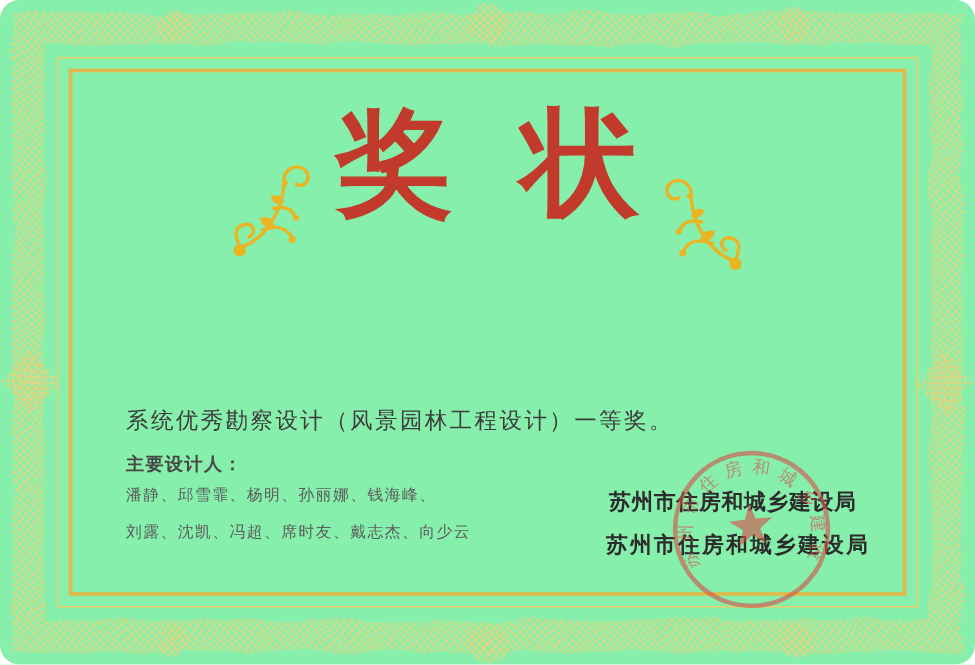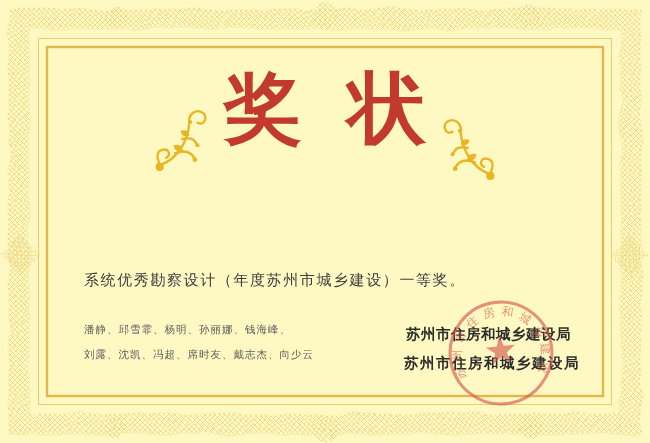--- a/index.html
+++ b/index.html
@@ -1,18 +1,19 @@
 <!DOCTYPE html>
 <html><head>
 <meta charset="utf-8">
 <style>
   html,body{margin:0;padding:0;background:#ffffff;}
   #stage{
-    position:relative;width:650px;height:443px;background:#fef9c3;overflow:hidden;
+    position:relative;width:650px;height:443px;background:#86efac;overflow:hidden;
     font-family:"Liberation Serif","DejaVu Serif",serif;
+    border-radius:13px;
   }
   
   #border-svg{position:absolute;left:0;top:0;width:650px;height:443px;pointer-events:none;}
   
   .title{
     position:absolute;left:0;top:64px;width:650px;text-align:center;
     font-size:78px;font-weight:bold;color:#c23a2b;
     letter-spacing:46px;text-indent:46px;line-height:1.15;
     font-family:"Liberation Serif","DejaVu Serif",serif;
   }
@@ -103,22 +104,23 @@
       <circle cx="13" cy="71" r="4.5"></circle>
       <circle cx="52" cy="63" r="2.6"></circle>
       <circle cx="55" cy="47" r="2.2"></circle>
       <circle cx="47" cy="21" r="2"></circle>
       <path d="M28 47 q9 -3 11 6 q-9 3 -11 -6"></path>
       <path d="M36 31 q8 -3 10 5 q-8 3 -10 -5"></path>
     </g>
   </svg>
 
 
-  <div class="body-line l2">系统优秀勘察设计（年度苏州市城乡建设）一等奖。</div>
+  <div class="body-line l2">系统优秀勘察设计（风景园林工程设计）一等奖。</div>
 
+  <div class="designers-label">主要设计人：</div>
   <div class="designers-line n1">潘静、邱雪霏、杨明、孙丽娜、钱海峰、</div>
   <div class="designers-line n2">刘露、沈凯、冯超、席时友、戴志杰、向少云</div>
 
   <div class="issuer">苏州市住房和城乡建设局</div>
   <div class="issue-date">苏州市住房和城乡建设局</div>
 
   <svg class="seal" viewBox="0 0 110 110">
     <defs>
       <path id="sealArc" d="M 21 79 A 40 40 0 1 1 89 79" fill="none"></path>
     </defs>

